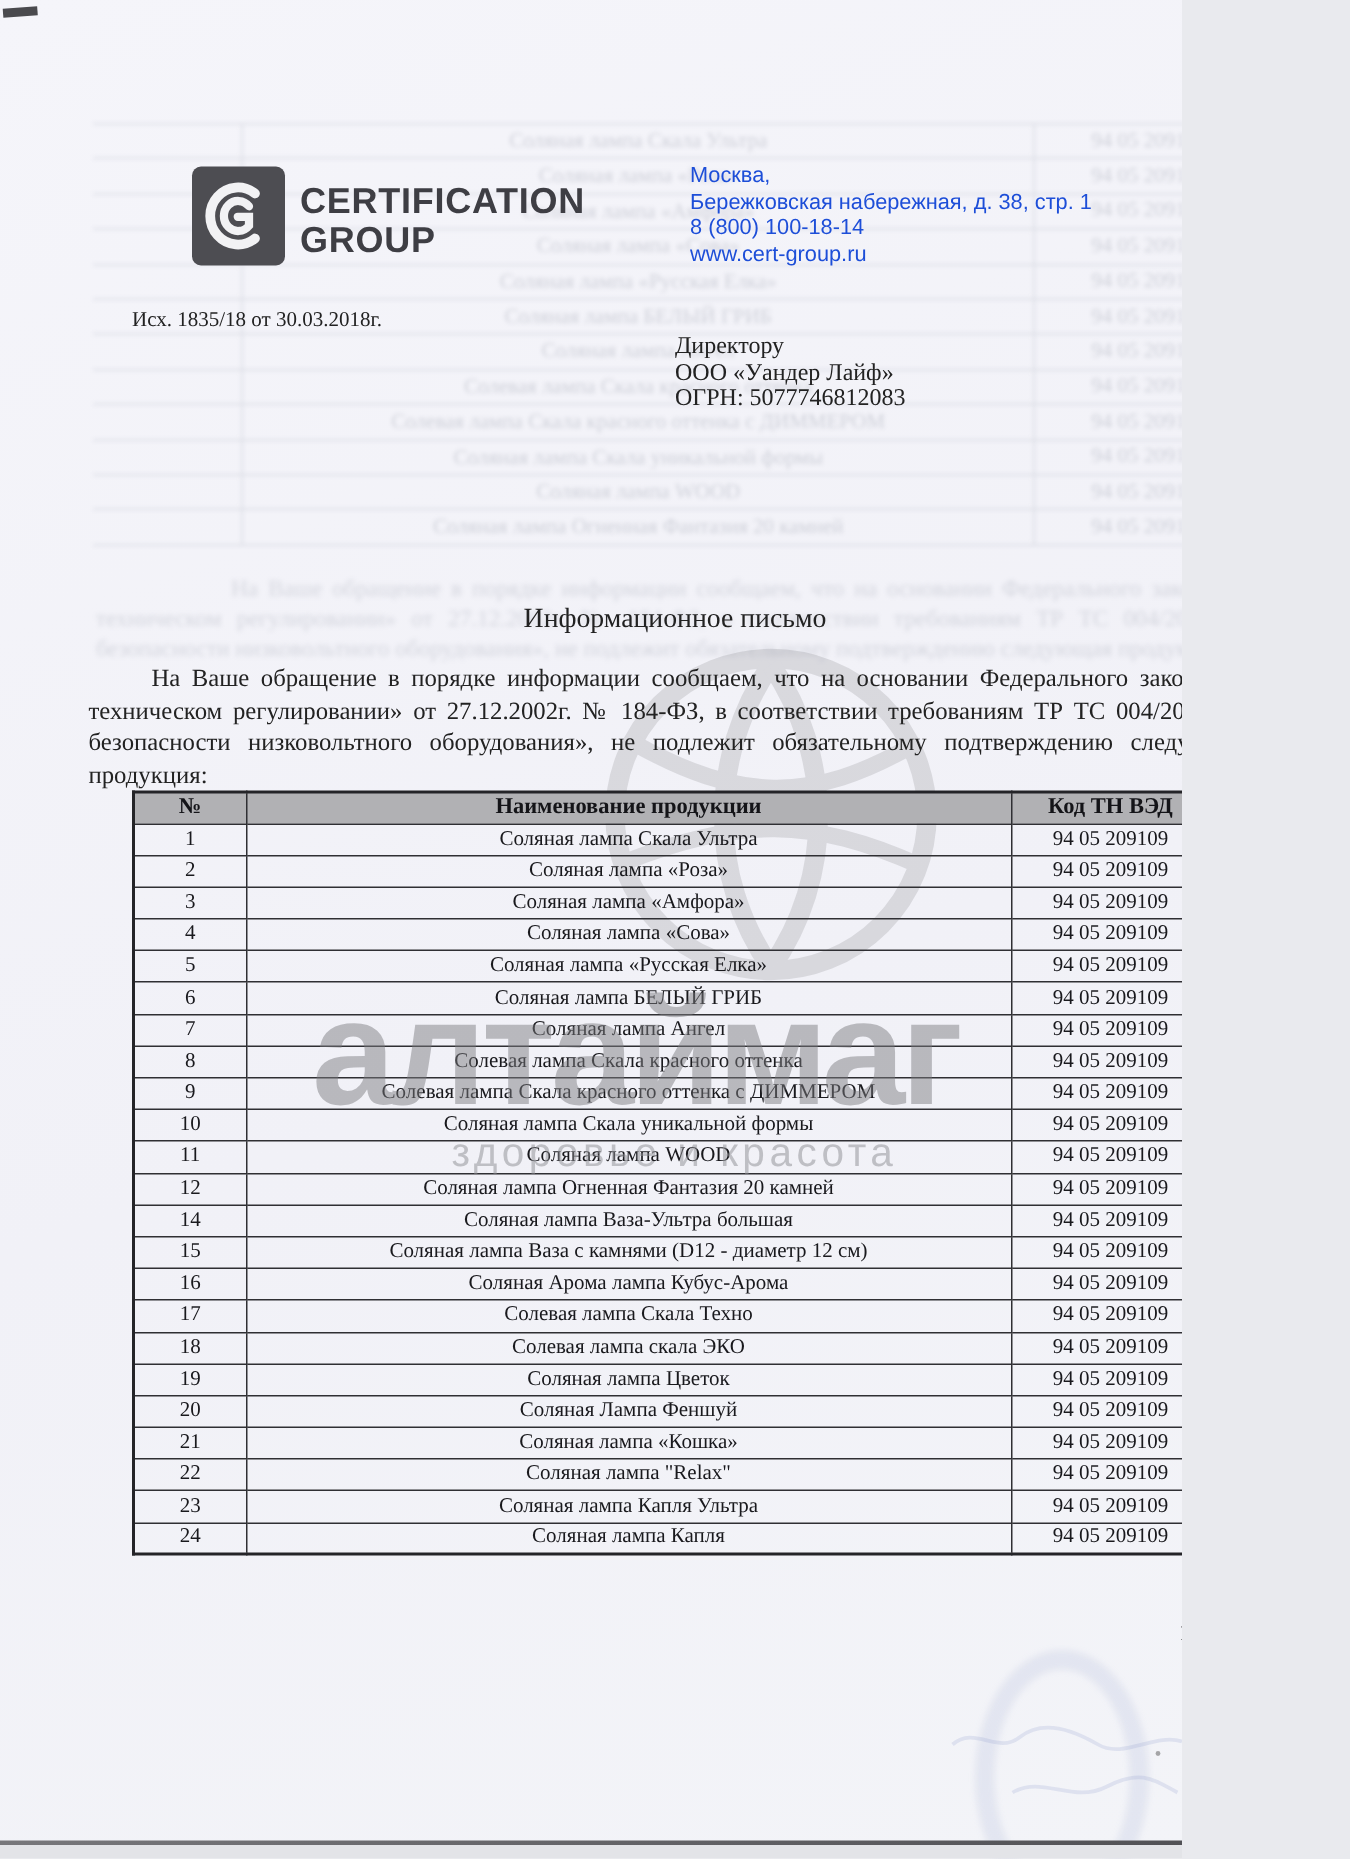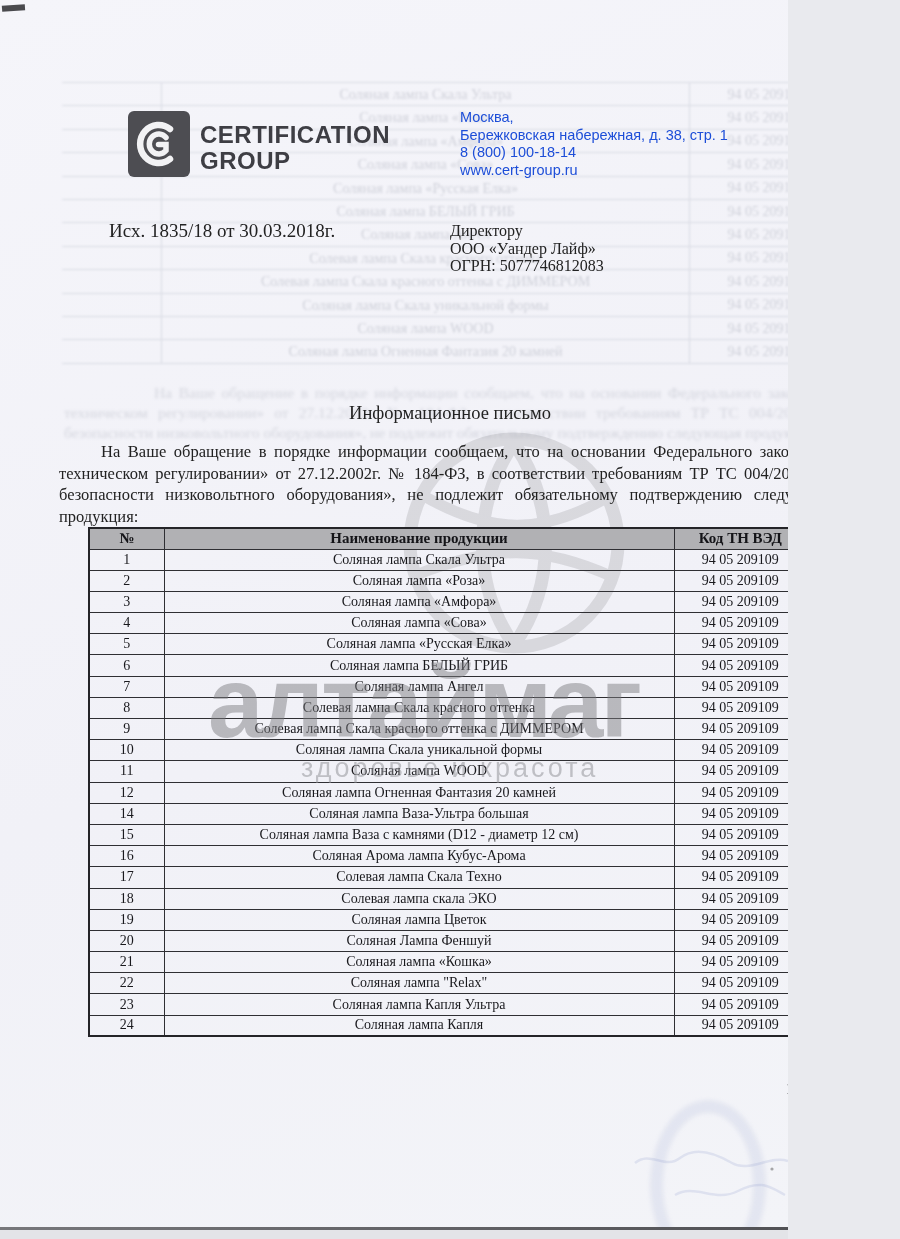--- a/index.html
+++ b/index.html
@@ -22,21 +22,21 @@
                filter:blur(1.8px); opacity:.26; }
 
   
   .content { position:absolute; inset:0; z-index:3; }
   .logo-box { position:absolute; left:128px; top:111px; width:62px; height:66px;
               background:#4d4d52; border-radius:6px; display:flex; align-items:center; justify-content:center; }
   .logo-text { position:absolute; left:200px; top:122px; font-family:"Liberation Sans",sans-serif;
                font-weight:bold; color:#3e3e44; font-size:24px; line-height:26px; letter-spacing:.5px; }
   .addr { position:absolute; left:460px; top:109px; font-family:"Liberation Sans",sans-serif;
           font-size:14.5px; line-height:17.5px; color:#1d4ed8; }
-  .outref { position:absolute; left:88px; top:220px; font-size:19px;margin-left:21px; }
+  .outref { position:absolute; left:88px; top:206px; font-size:14px; }
   .rcpt { position:absolute; left:450px; top:222px; font-size:16px; line-height:17.6px; }
 
   
   .title { position:absolute; left:64px; width:772px; top:403px; text-align:center; font-size:18.5px; }
   .par { position:absolute; left:59px; top:441px; width:774px; font-size:16.5px; line-height:21.5px;
          text-align:justify; text-indent:42px; }
 
   
   table.products { position:absolute; left:88px; top:527px; width:720px;
                    border-collapse:collapse; z-index:3; }

